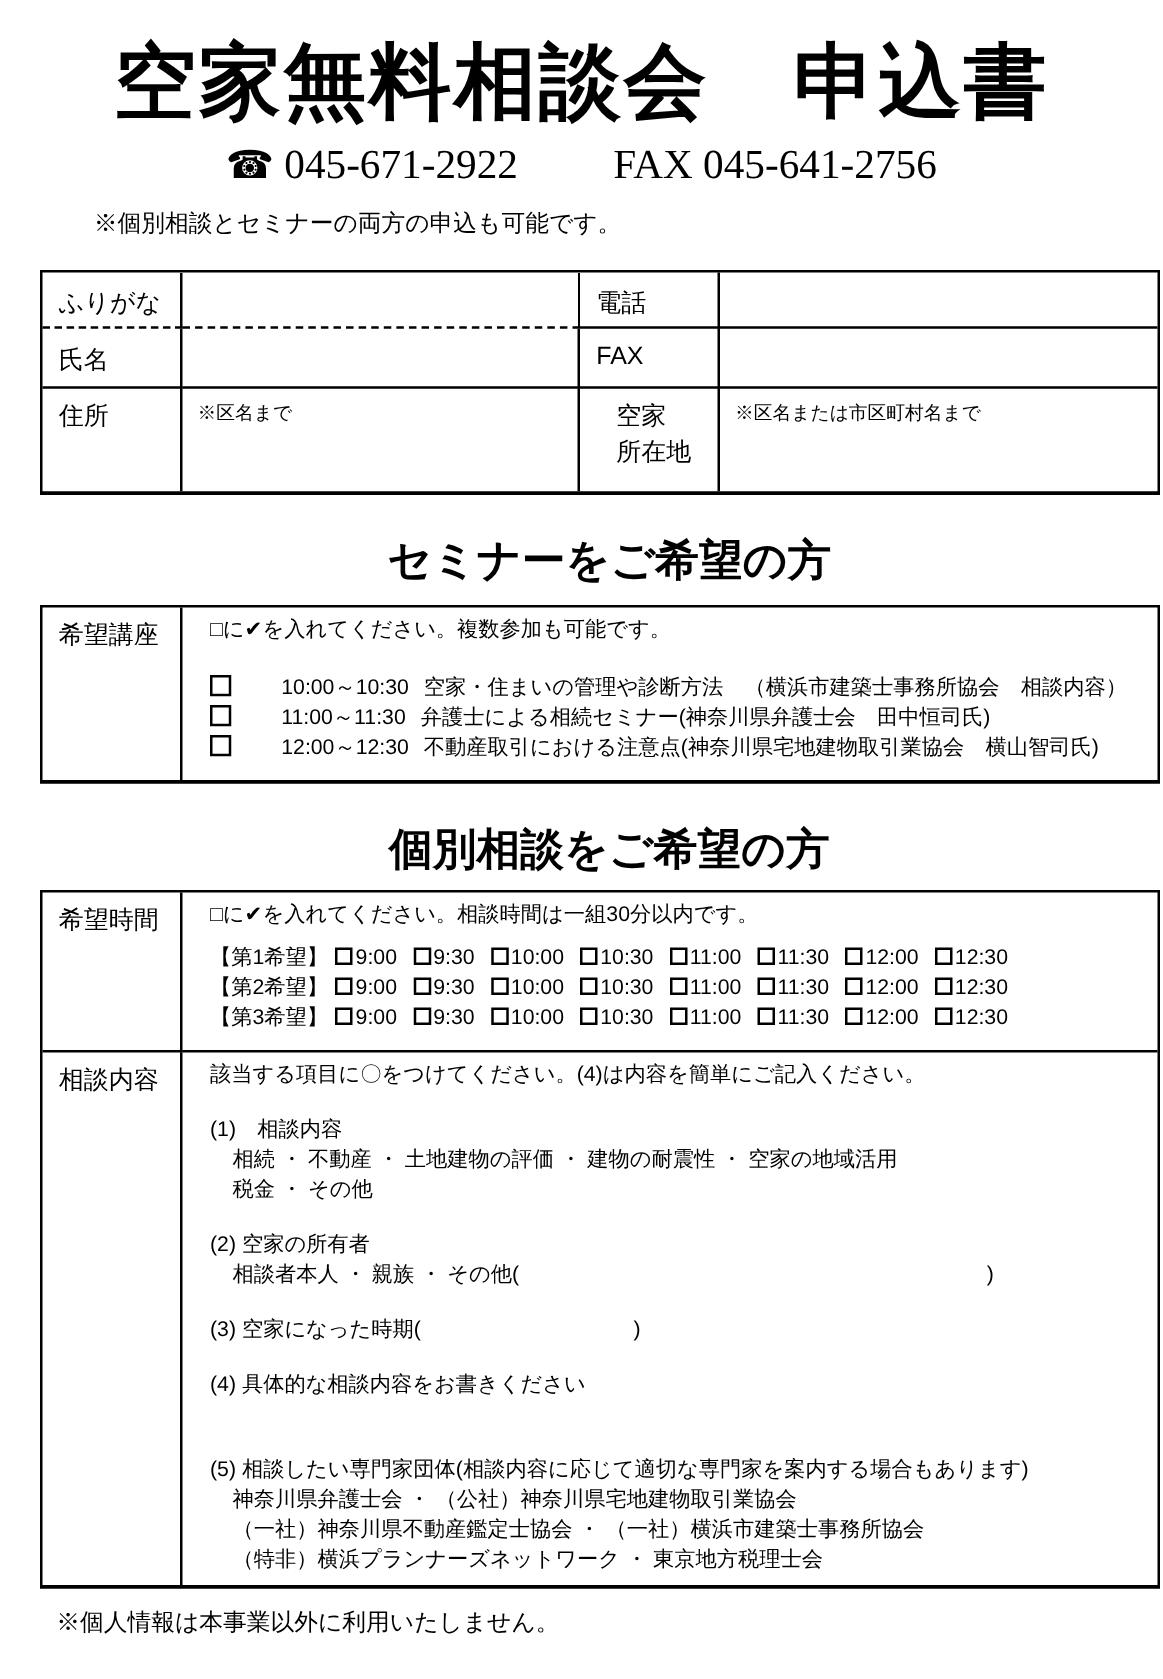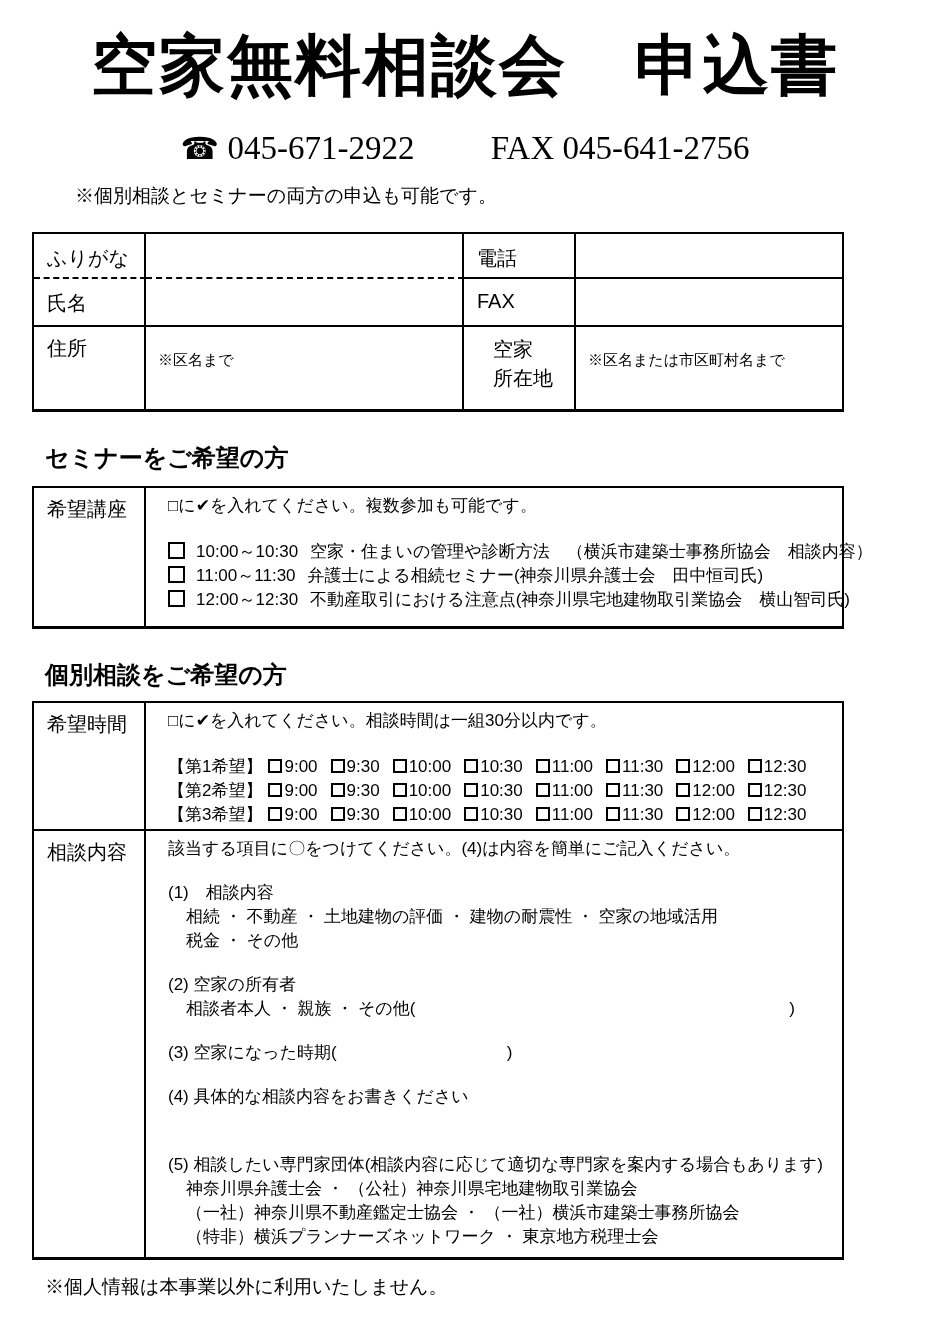--- a/index.html
+++ b/index.html
@@ -13,73 +13,73 @@
   h1,h2 { margin:0; padding:0; font-weight:bold; }
 
   .doc-title {
     margin-top: 24px;
     text-align: center;
     font-size: 66px;
     line-height: 1.25;
     letter-spacing: 2px;
   }
   .phone-line {
-    margin-top: 21px;
+    margin-top: 5px;
     text-align: center;
     font-family: "Liberation Serif", serif;
     font-size: 33px;
     line-height: 1.25;
     white-space: nowrap;
   }
   .phone-line .fax-group { margin-left: 68px; }
   .phone-icon { font-family: "DejaVu Sans", sans-serif; font-size: 31px; }
 
   .notes { margin: 14px 0 0 75px; font-size: 19px; line-height: 26px; }
 
   .grid-table {
     margin-left: 32px;
-    width: 812px;
+    width: 896px;
     display: grid;
     border: 2px solid #000;
     border-bottom-width: 3px;
   }
   .applicant-grid {
     margin-top: 23px;
     grid-template-columns: 112px 318px 112px 1fr;
     grid-template-rows: 45px 48px 82px;
   }
   .cell { border-color:#000; }
   .br { border-right: 2px solid #000; }
   .bb { border-bottom: 2px solid #000000; }
   .bd { border-bottom: 2px dashed #000; }
   .lbl { font-size: 20px; padding: 11px 0 0 13px; }
   .lbl-top { padding-top: 8px; }
-  .note-cell { font-size: 15px; padding: 24px 0 0 12px; }
+  .note-cell { font-size: 15px; padding: 10px 0 0 12px; }
   .two-line { white-space: pre-line; line-height: 29px; padding-top: 8px; margin-left: 16px; }
 
-  .section-heading { margin: 31px 0 0 45px; font-size: 24px; line-height: 1.25; }
+  .section-heading { margin: 31px 0 0 45px; font-size: 35px; line-height: 1.25; text-align: center; }
 
   .seminar-grid { margin-top: 13px; grid-template-columns: 112px 1fr; grid-template-rows: 138px; }
   .consult-grid { margin-top: 11px; grid-template-columns: 112px 1fr; grid-template-rows: 128px 426px; }
 
   .content-cell { font-size: 17px; line-height: 24px; padding: 6px 0 0 22px; }
 
   .cbox {
     display: inline-block;
     border: 2px solid #000;
     background: #fff;
   }
   .cbox-lg { width: 17px; height: 17px; margin-right: 11px; vertical-align: -2px; }
   .cbox-sm { width: 14px; height: 14px; margin-right: 2px; vertical-align: -1px; }
 
   .sem-options { display:block; margin-top: 22px; }
   .sem-opt { white-space: nowrap; }
-  .sem-time { margin-right: 12px; }
-
-  .time-rows { margin-top: 22px; }
+  .sem-time { margin-right: 12px; margin-left: 29px; }
+
+  .time-rows { margin-top: 10px; }
   .time-row { white-space: nowrap; }
   .pref-label { margin-right: 6px; }
   .slots { display: inline; }
   .slot { margin-right: 13px; }
 
   .c-block { margin-top: 20px; }
   .c-sub { padding-left: 18px; }
   .c-block-5 { margin-top: 44px; }
 
   .footer-note { margin: 14px 0 0 45px; font-size: 19px; }

